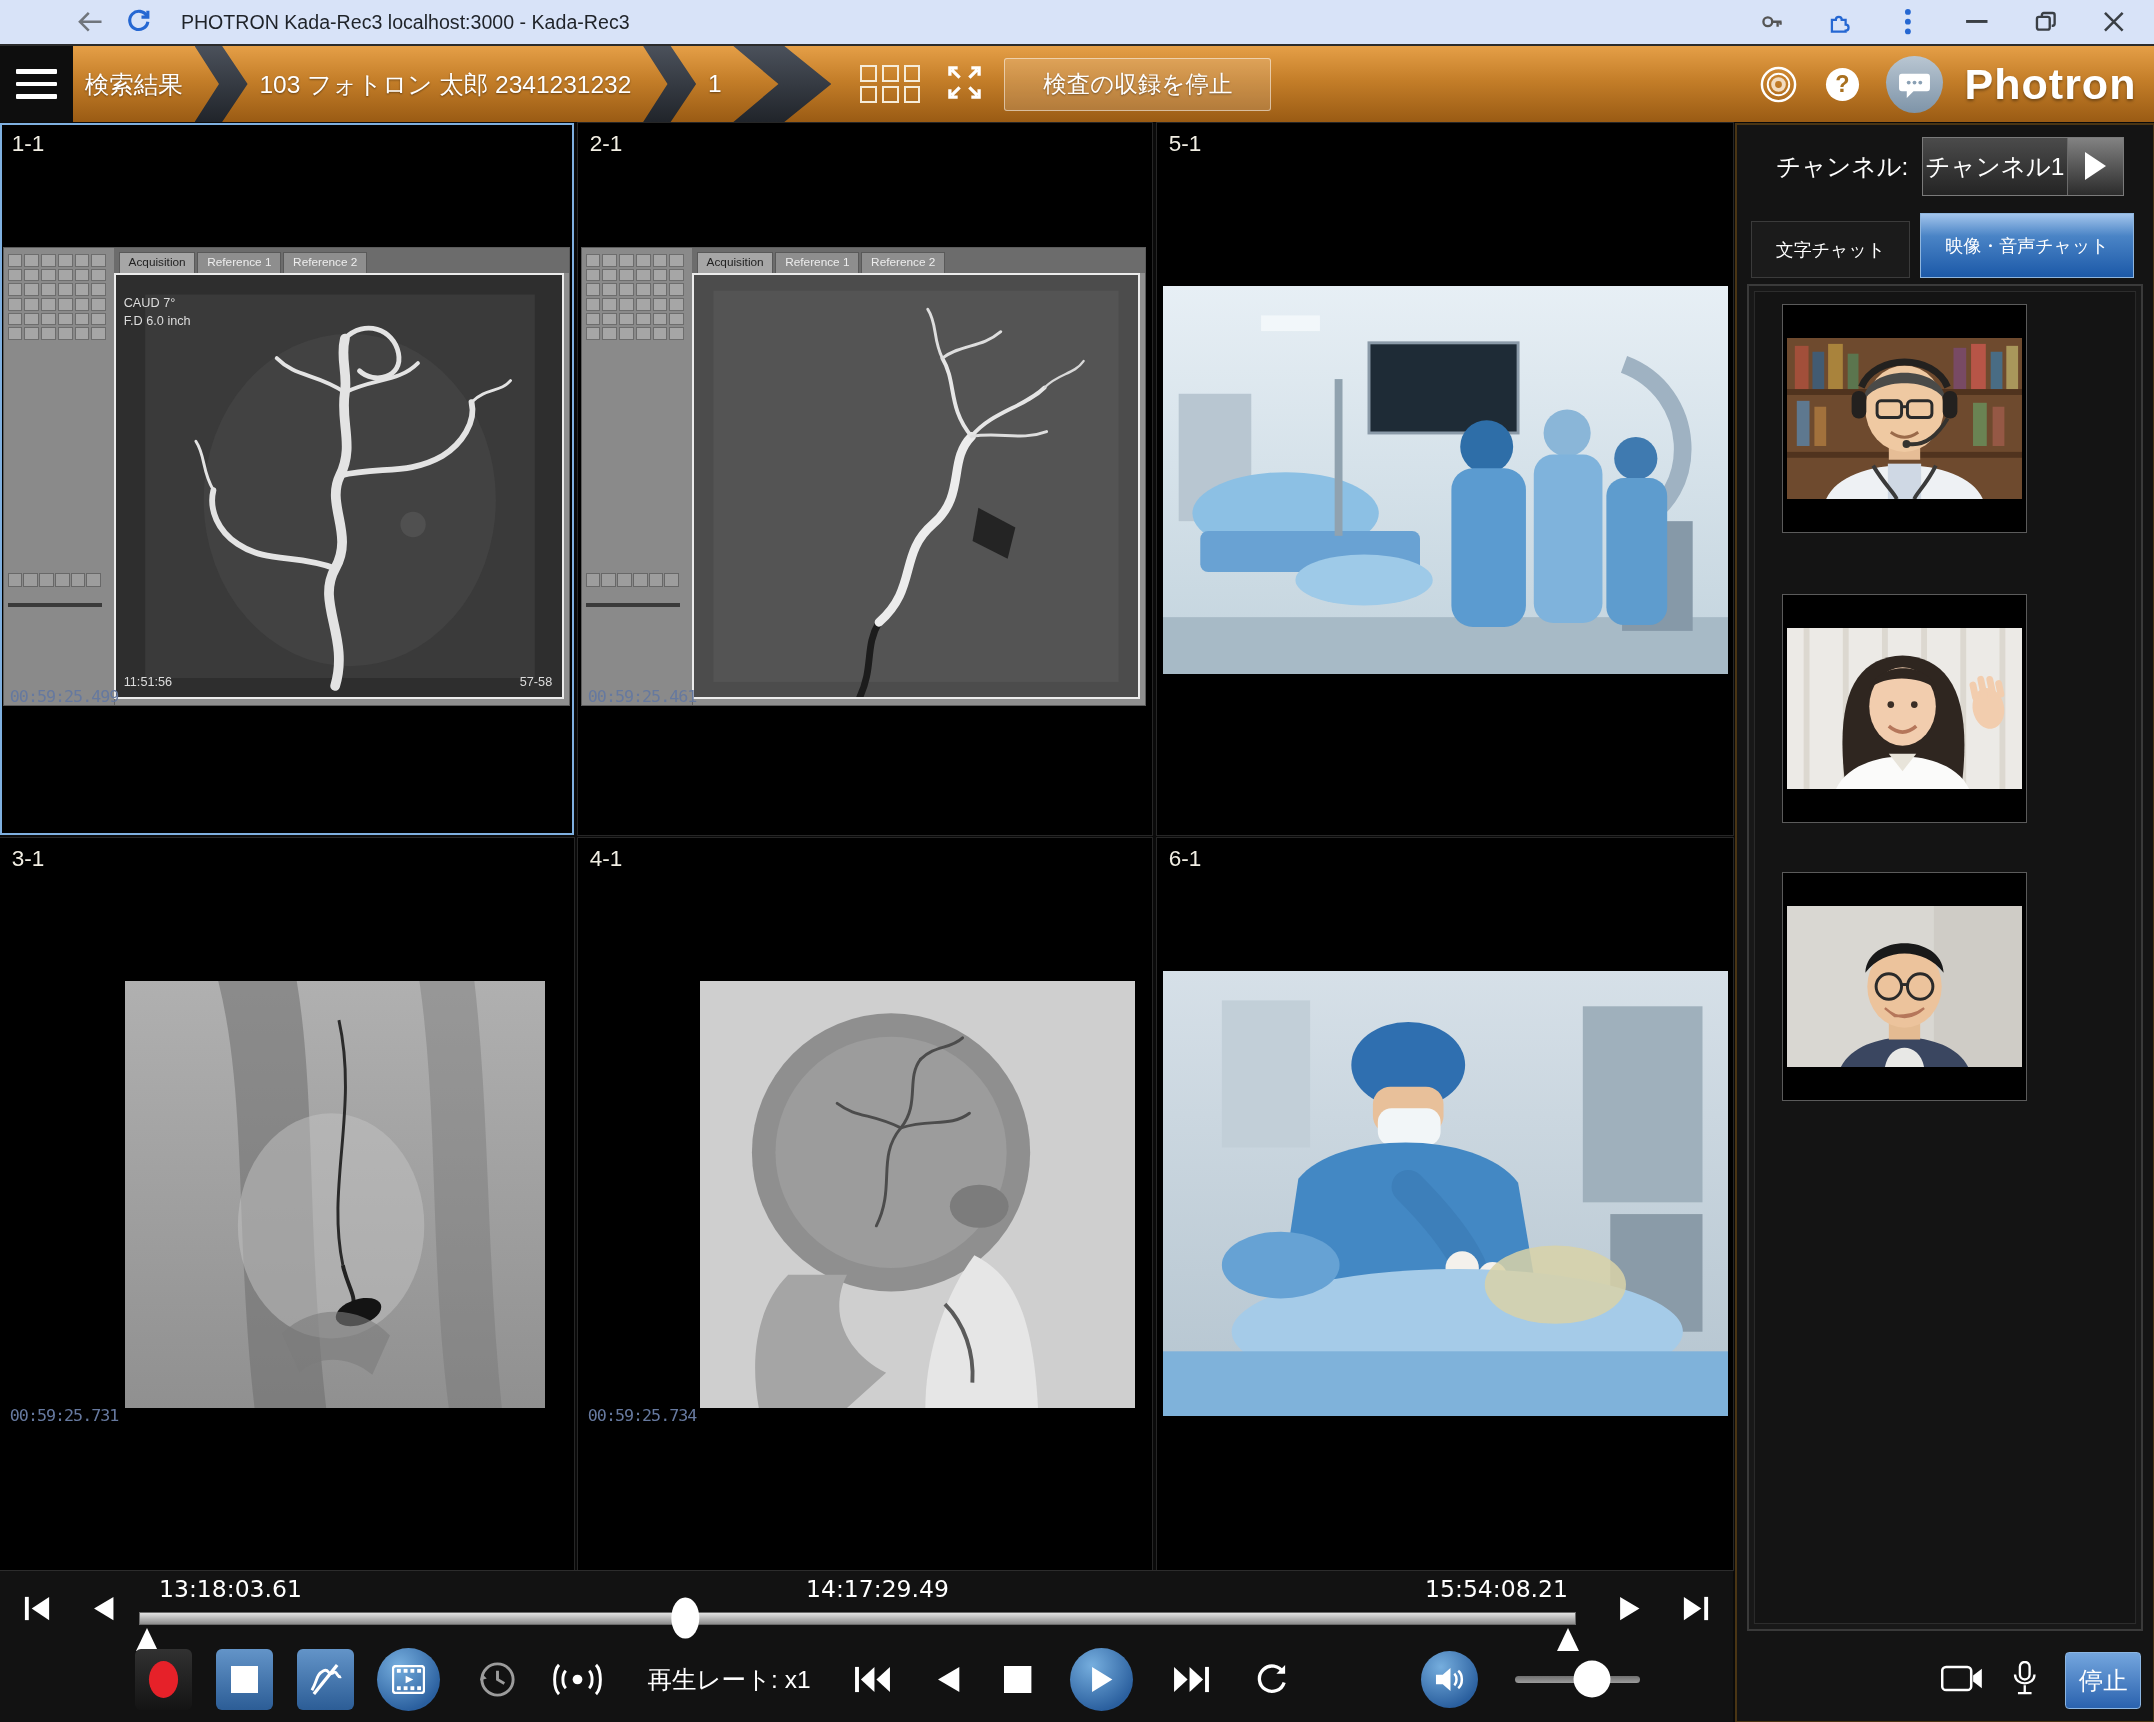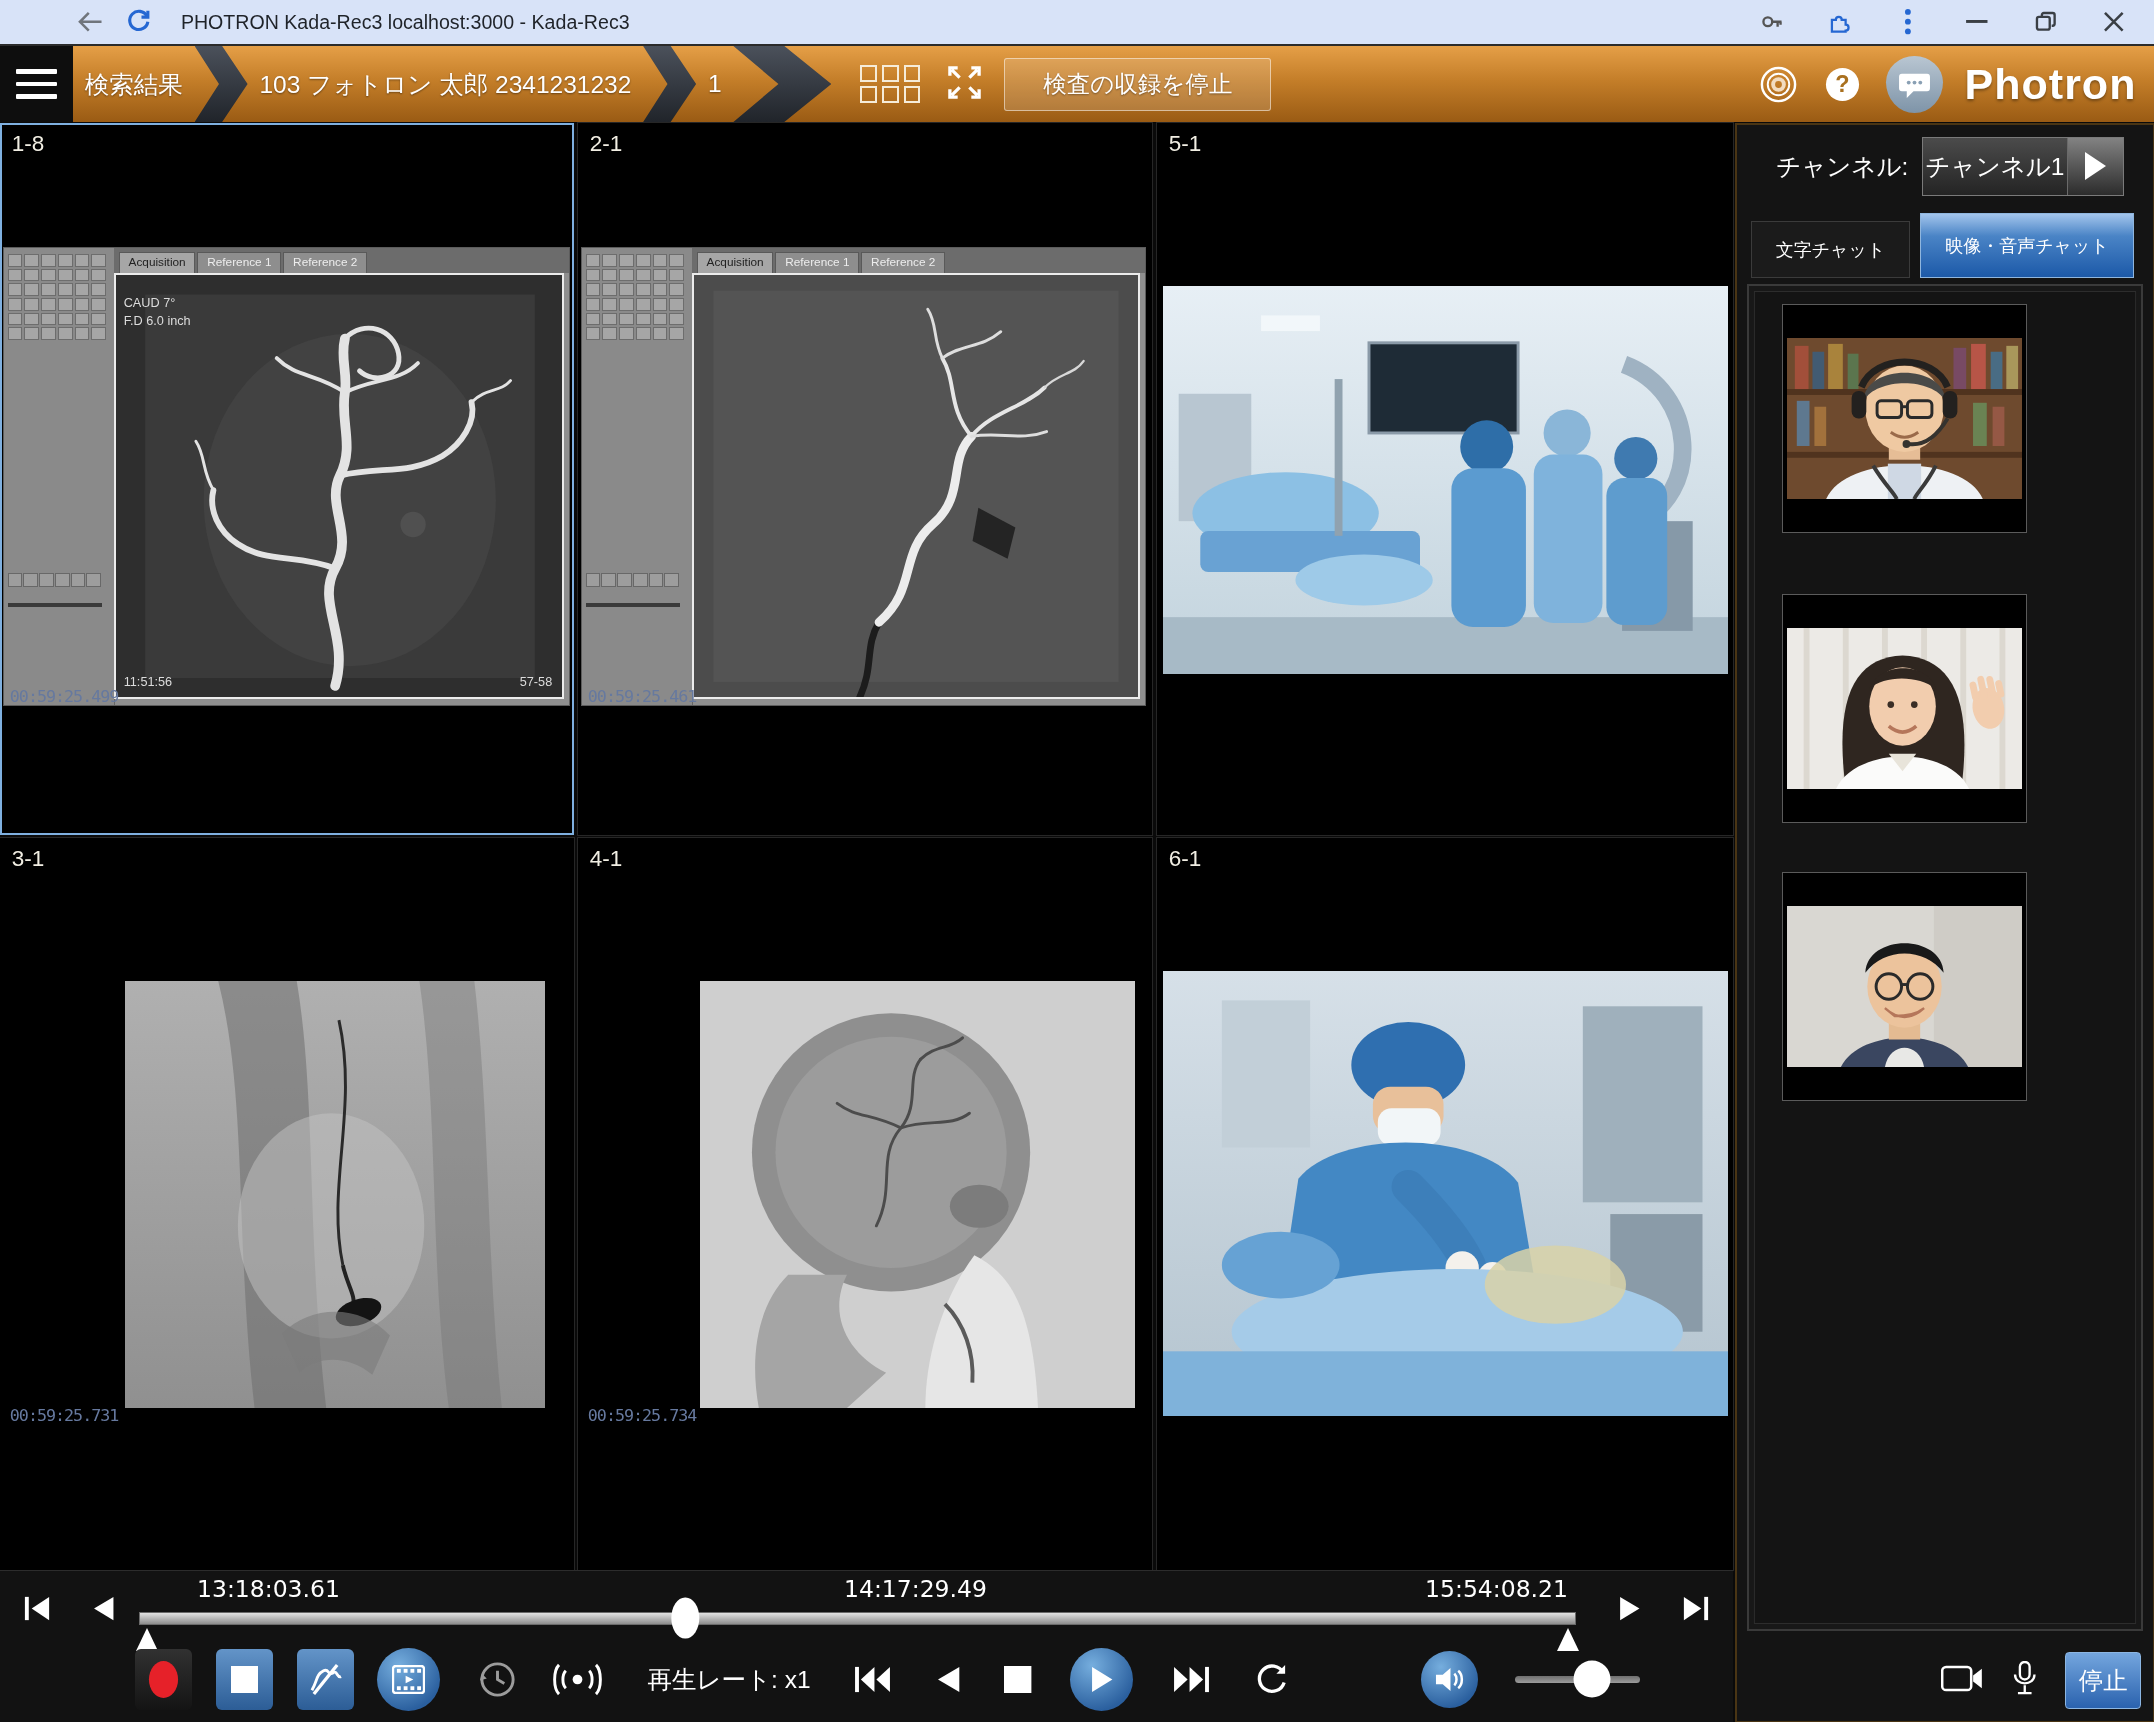--- a/index.html
+++ b/index.html
@@ -51,21 +51,21 @@
   .ov{position:absolute;color:#dcdcdc;font-size:12.7px;z-index:4;white-space:nowrap;}
   .cicons{position:absolute;top:5.9px;right:5.9px;display:flex;flex-direction:column;gap:6.9px;align-items:center;z-index:5;}
 
   
   .fillimg{position:absolute;overflow:hidden;}
   .fillimg svg{position:absolute;left:0;top:0;width:100%;height:100%;}
 
   
   .playbar{position:absolute;left:0;top:1570px;width:1733px;height:152px;background:#121212;border-top:1px solid #2c2c2c;box-sizing:border-box;}
   .tlbtn{position:absolute;top:21.6px;cursor:pointer;}
-  .tl-time{position:absolute;top:3.9px;color:#fff;font-size:23.5px;font-family:"DejaVu Sans","Liberation Sans",sans-serif;margin-left:38px;}
+  .tl-time{position:absolute;top:3.9px;color:#fff;font-size:23.5px;font-family:"DejaVu Sans","Liberation Sans",sans-serif;}
   .track{position:absolute;left:139px;right:157px;top:41px;height:10.8px;background:linear-gradient(180deg,#e3e3e3,#8d8d8d);border:1px solid #6a6a6a;}
   .handle{position:absolute;top:50%;width:27.4px;height:41px;background:#fff;border-radius:50%;transform:translate(-50%,-50%);cursor:pointer;}
   .mark{position:absolute;width:0;height:0;border-left:11.8px solid transparent;border-right:11.8px solid transparent;border-bottom:23.5px solid #fff;top:14.7px;cursor:pointer;}
   .mark.s{left:-3.9px}.mark.e{right:-3.9px}
   .controls{position:absolute;left:135px;top:74px;height:69px;display:flex;align-items:center;gap:15px;}
   .sq{width:57px;height:61px;border-radius:5.9px;display:flex;align-items:center;justify-content:center;margin-right:8.8px;cursor:pointer;}
   .sq.dark{background:linear-gradient(180deg,#313131,#141414);}
   .sq.blue{background:linear-gradient(180deg,#6394c8,#2c5d96);}
   .round{width:63px;height:63px;border-radius:50%;background:radial-gradient(circle at 35% 28%,#76aede,#2a5f9e 75%);display:flex;align-items:center;justify-content:center;cursor:pointer;}
   .ghost{display:flex;align-items:center;justify-content:center;cursor:pointer;}
@@ -201,21 +201,21 @@
             <circle cx="11" cy="13" r="2" fill="#8aa0b4"></circle>
             <circle cx="17" cy="13" r="2" fill="#8aa0b4"></circle>
             <circle cx="23" cy="13" r="2" fill="#8aa0b4"></circle>
           </svg>
       </span>
       <span class="logo">Photron</span>
     </div>
   </div>
 
   <div class="panel selected" style="left:0;top:123px;width:574px;height:712px;">
-    <span class="plabel">1-8</span>
+    <span class="plabel">1-1</span>
     <div class="viewer" style="left:3.9px;top:125px;width:565px;height:457px;">
       <div class="vtools">
         <div class="vgrid">
             <i></i>
             <i></i>
             <i></i>
             <i></i>
             <i></i>
             <i></i>
             <i></i>

